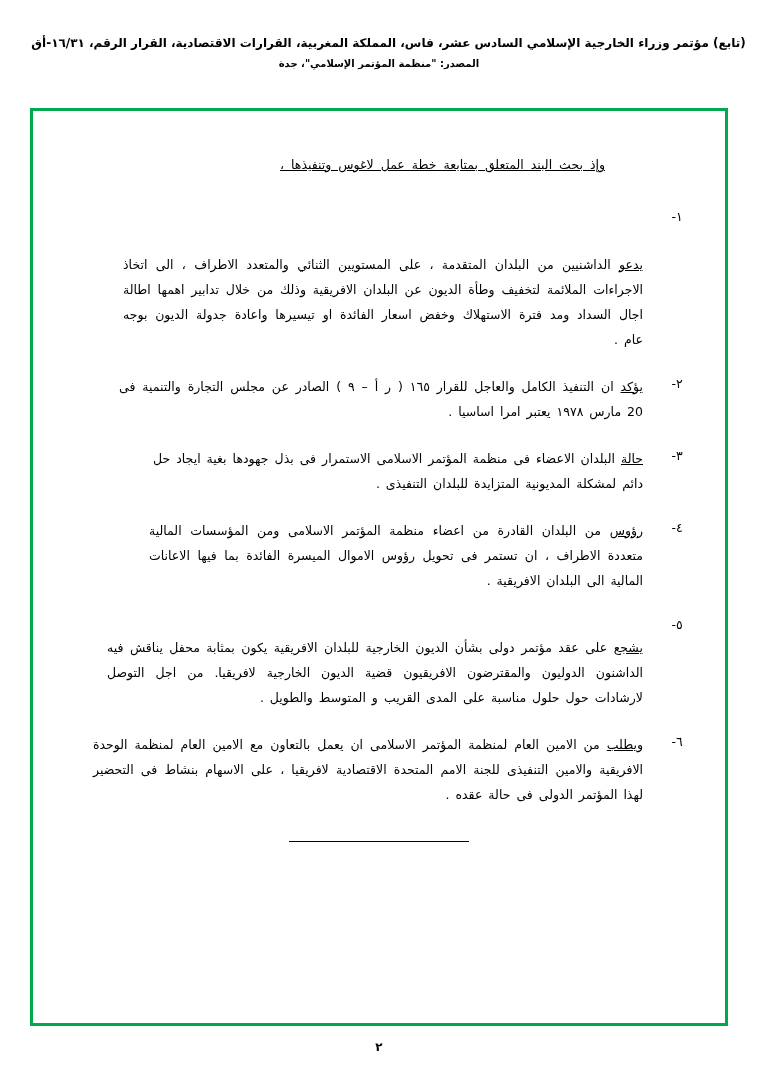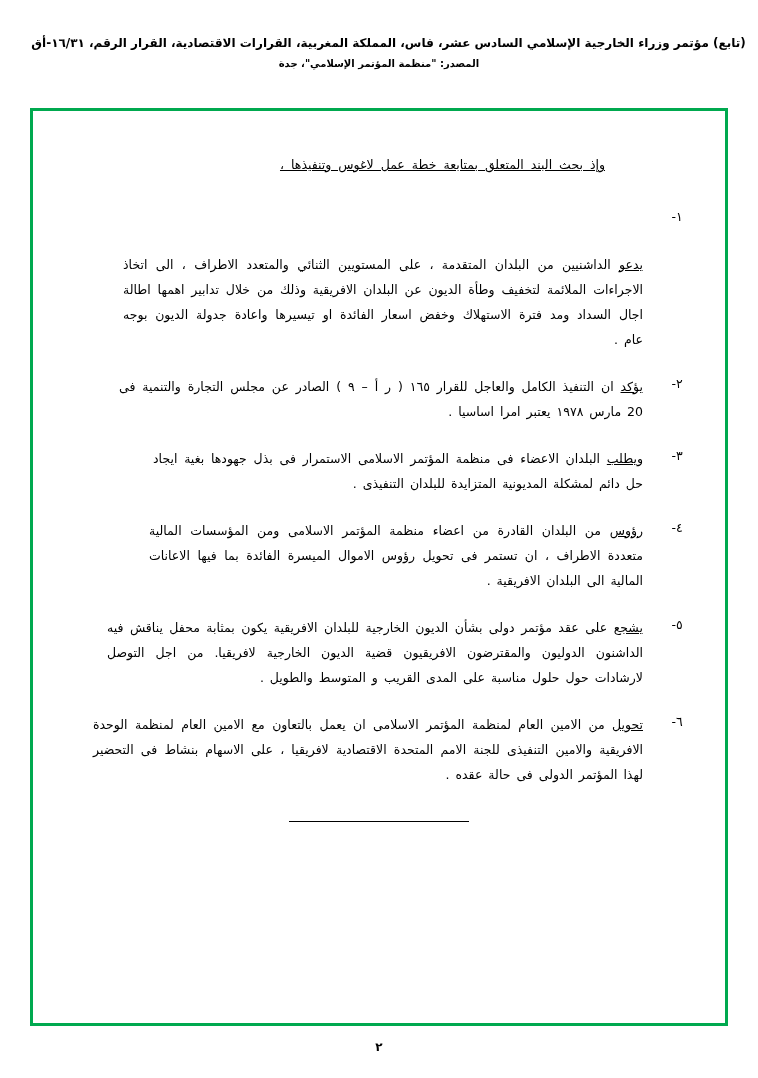--- a/index.html
+++ b/index.html
@@ -115,21 +115,21 @@
   }
   .item-body .u {
     text-decoration: underline;
   }
 
   
   .item.i1 .item-body { padding-left: 70px; margin-top: 45px; }
   .item.i2 .item-body { padding-left: 66px; }
   .item.i3 .item-body { padding-left: 100px; }
   .item.i4 .item-body { padding-left: 96px; }
-  .item.i5 .item-body { padding-left: 54px; }
+  .item.i5 .item-body { padding-left: 54px; margin-top: 20px; }
   .item.i6 .item-body { padding-left: 40px; }
 
   .rule {
     margin: 34px auto 0 auto;
     width: 180px;
     height: 1px;
     background: #000;
   }
 
   
@@ -176,21 +176,21 @@
             <div class="item-num">٢-</div>
             <div class="item-body">
               <span class="u">يؤكد</span>
               <span>ان التنفيذ الكامل والعاجل للقرار ١٦٥ ( ر أ – ٩ ) الصادر عن مجلس التجارة  والتنمية فى 20 مارس ١٩٧٨ يعتبر امرا اساسيا .</span>
             </div>
           </div>
 
           <div class="item i3">
             <div class="item-num">٣-</div>
             <div class="item-body">
-              <span class="u">ويطلب</span>
+              <span class="u">حالة</span>
               <span>البلدان الاعضاء فى منظمة المؤتمر الاسلامى الاستمرار فى بذل جهودها بغية ايجاد حل دائم لمشكلة المديونية المتزايدة للبلدان التنفيذى .</span>
             </div>
           </div>
 
           <div class="item i4">
             <div class="item-num">٤-</div>
             <div class="item-body">
               <span class="u">رؤوس</span>
               <span>من البلدان القادرة من اعضاء منظمة المؤتمر الاسلامى ومن المؤسسات المالية متعددة الاطراف ، ان تستمر فى تحويل رؤوس الاموال الميسرة الفائدة بما فيها الاعانات المالية الى البلدان الافريقية .</span>
             </div>
@@ -200,21 +200,21 @@
             <div class="item-num">٥-</div>
             <div class="item-body">
               <span class="u">يشجع</span>
               <span>على عقد مؤتمر دولى بشأن الديون الخارجية للبلدان الافريقية يكون بمثابة محفل يناقش فيه الداشنون الدوليون والمقترضون الافريقيون قضية الديون الخارجية لافريقيا. من اجل التوصل لارشادات حول حلول مناسبة على المدى القريب و المتوسط والطويل .</span>
             </div>
           </div>
 
           <div class="item i6">
             <div class="item-num">٦-</div>
             <div class="item-body">
-              <span class="u">تحويل</span>
+              <span class="u">ويطلب</span>
               <span>من الامين العام لمنظمة المؤتمر الاسلامى ان يعمل بالتعاون مع الامين العام لمنظمة الوحدة الافريقية والامين التنفيذى للجنة الامم المتحدة الاقتصادية لافريقيا ، على الاسهام بنشاط فى التحضير لهذا المؤتمر الدولى فى حالة عقده .</span>
             </div>
           </div>
 
         </div>
 
         <div class="rule"></div>
 
       </div>
     </div>

